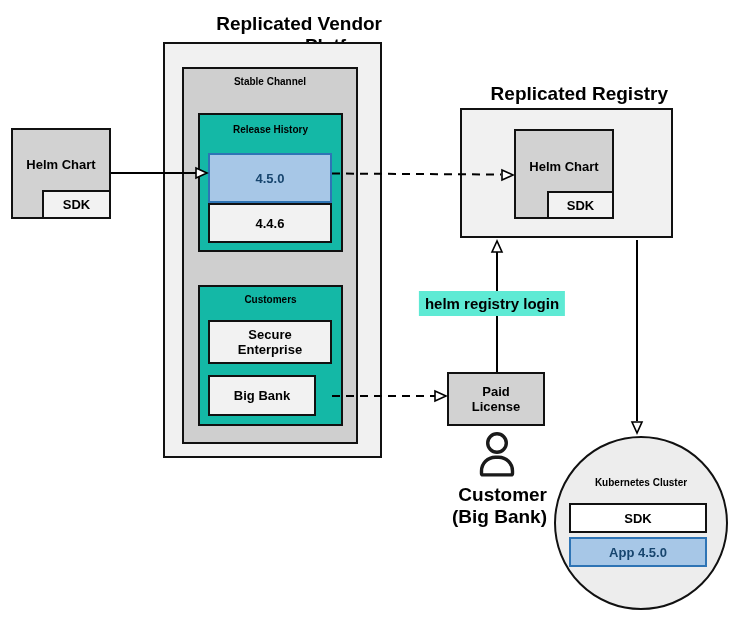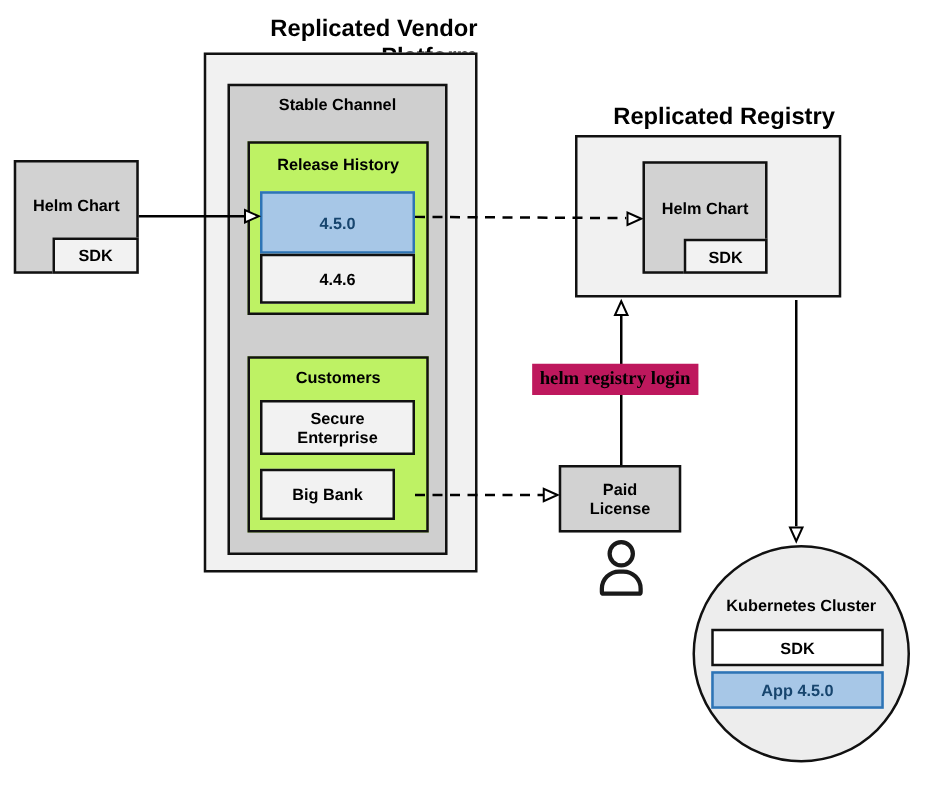--- a/index.html
+++ b/index.html
@@ -3,33 +3,33 @@
 <meta charset="utf-8">
 <style>
   html,body{margin:0;padding:0;background:#ffffff;}
   #stage{
     position:relative;width:747px;height:634px;background:#ffffff;overflow:hidden;
     font-family:"Liberation Sans",sans-serif;color:#000;
   }
   .box{position:absolute;border:2px solid #111;box-sizing:border-box;}
   .center-flex{display:flex;align-items:center;justify-content:center;text-align:center;}
   .lbl{font-weight:bold;font-size:13px;line-height:15px;}
-  .hdr{position:absolute;left:0;right:0;text-align:center;font-weight:bold;font-size:13px;}
+  .hdr{position:absolute;left:0;right:0;text-align:center;font-weight:bold;font-size:10px;}
   .title{position:absolute;text-align:right;font-weight:bold;font-size:19px;}
   .mono-lbl{
-    position:absolute;transform:translateX(-50%);background:#be185d;
-    font-family:Liberation Serif, serif;
+    position:absolute;transform:translateX(-50%);background:#5eead4;
+    font-family:Liberation Sans, sans-serif;
     font-weight:bold;font-size:15px;padding:4px 6px;white-space:nowrap;z-index:30;
   }
   .blue-box{background:#a7c7e7;border:2px solid #2e74b5;color:#17456e;}
   .lite{background:#f2f2f2;}
   .grey{background:#d2d2d2;}
   .panel{background:#f1f1f1;}
   .mid{background:#cfcfcf;}
-  .dark{background:#bef264;}
+  .dark{background:#14b8a6;}
   #arrow-layer{position:absolute;left:0;top:0;z-index:20;pointer-events:none;}
   .subbox{position:absolute;right:-2px;bottom:-2px;}
 </style>
 </head>
 <body>
 
 <div id="stage">
 
   <div class="box grey center-flex" style="left:11px;top:128px;width:100px;height:91px;">
     <span class="lbl" style="margin-bottom:18px;">Helm Chart</span>
@@ -73,20 +73,24 @@
       <div class="box lite center-flex subbox" style="width:67px;height:28px;">
         <span class="lbl">SDK</span>
       </div>
     </div>
   </div>
 
   <div class="box grey center-flex" style="left:447px;top:372px;width:98px;height:54px;">
     <span class="lbl" style="width:56px;">Paid License</span>
   </div>
 
+  <div class="title" style="left:447px;top:484px;width:100px;">
+    <div>Customer</div>
+    <div>(Big Bank)</div>
+  </div>
 
   <div class="box" style="left:554px;top:436px;width:174px;height:174px;border-radius:50%;background:#ededed;">
     <div class="hdr" style="top:39px;">Kubernetes Cluster</div>
     <div class="box center-flex" style="left:13px;top:65px;width:138px;height:30px;background:#ffffff;">
       <span class="lbl">SDK</span>
     </div>
     <div class="box blue-box center-flex" style="left:13px;top:99px;width:138px;height:30px;">
       <span class="lbl">App 4.5.0</span>
     </div>
   </div>

